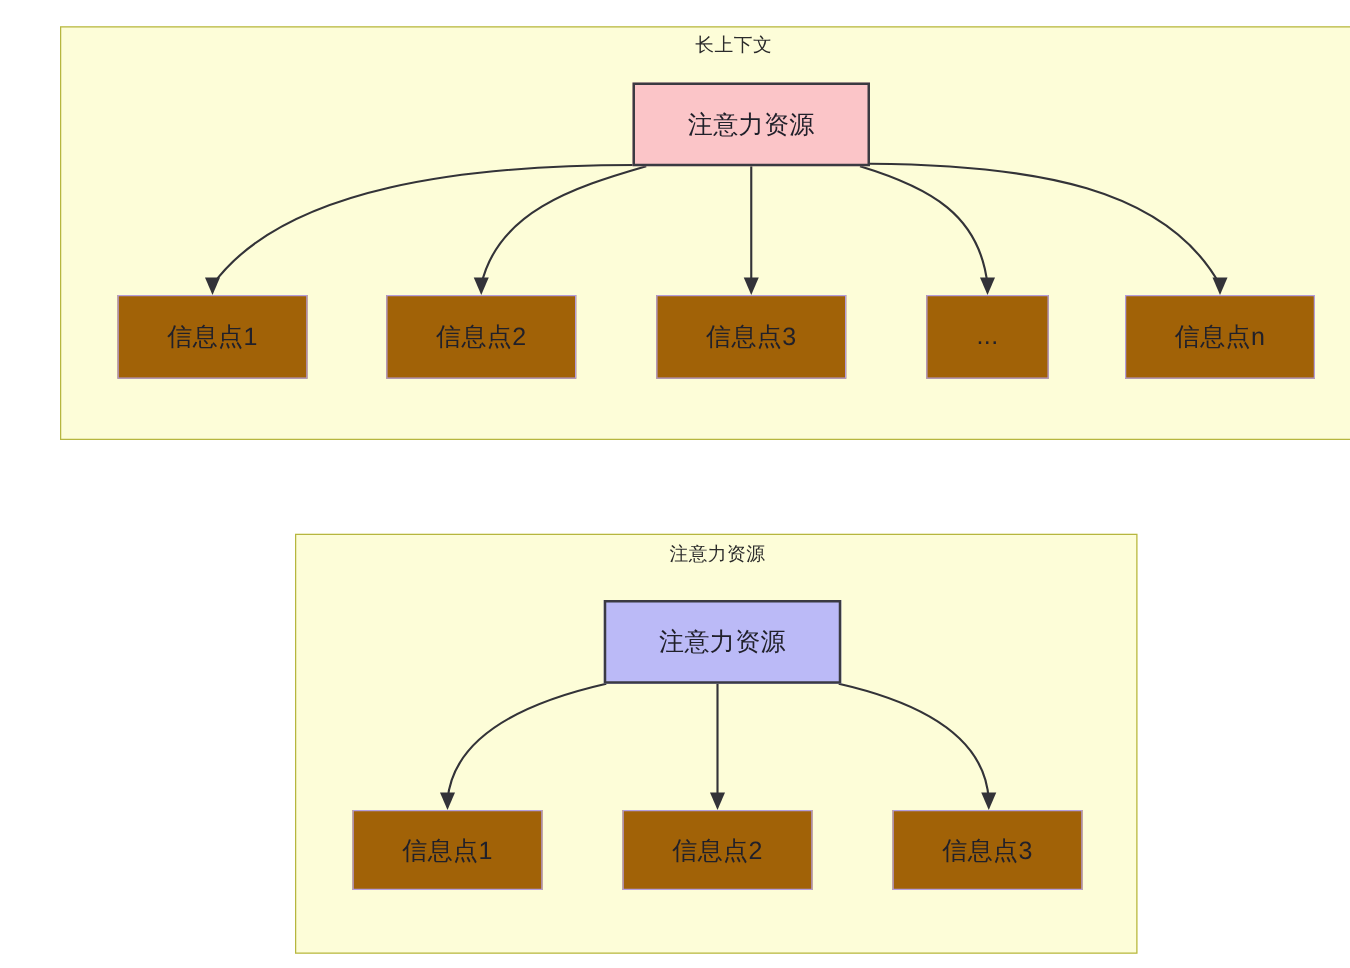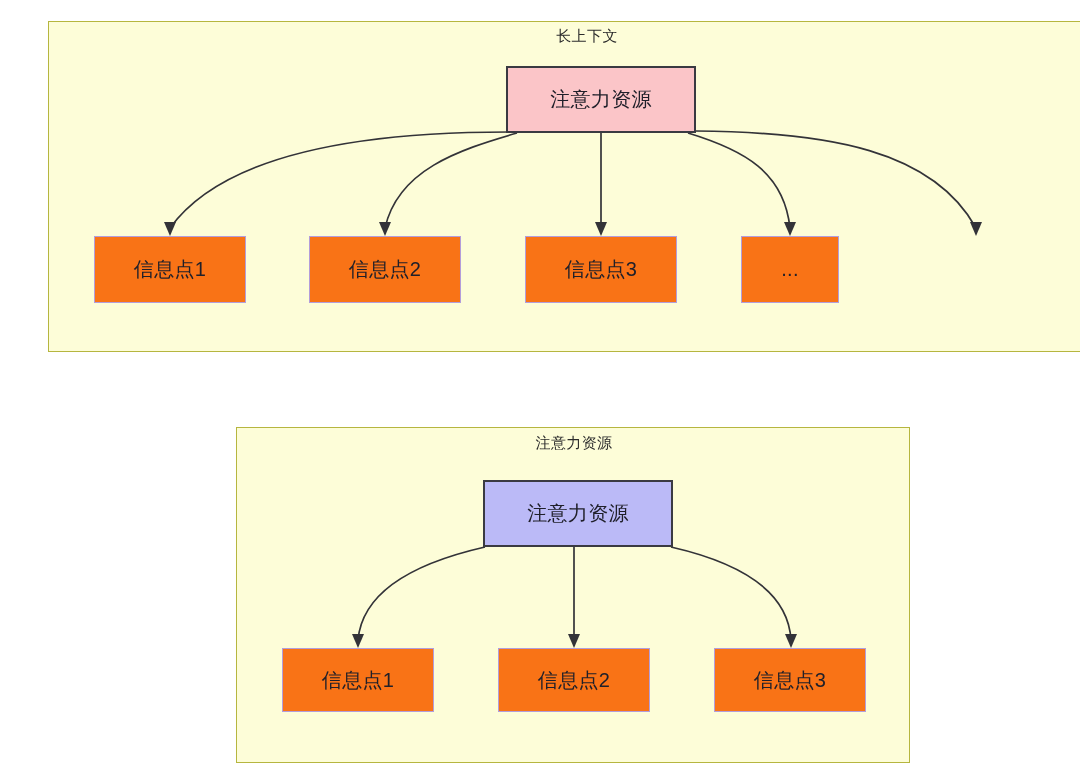--- a/index.html
+++ b/index.html
@@ -55,21 +55,21 @@
   }
   .node-root-long {
     background: #fbc5c8;
     border: 2.4px solid #3a3a42;
   }
   .node-root-short {
     background: #bbbaf7;
     border: 2.4px solid #3a3a42;
   }
   .node-leaf {
-    background: #f97316;
+    background: #a16207;
     border: 1.6px solid #b39ddb;
   }
   .edge-path {
     fill: none;
     stroke: #333338;
     stroke-width: 1.7;
   }
   .arrow-head {
     fill: #333338;
     stroke: none;
@@ -115,20 +115,23 @@
   </div>
 
   <div class="node node-leaf" style="left:497px; top:236px; width:152px; height:67px;">
     <span>信息点3</span>
   </div>
 
   <div class="node node-leaf" style="left:713px; top:236px; width:98px; height:67px;">
     <span>...</span>
   </div>
 
+  <div class="node node-leaf" style="left:872px; top:236px; width:152px; height:67px;">
+    <span>信息点n</span>
+  </div>
 
   <div class="panel" style="left:208px; top:427px; width:674px; height:336px;"></div>
 
   <div class="panel-title" style="left:546px; top:434px;">注意力资源</div>
 
   <svg class="layer">
 
     <path class="edge-path" d="M 457 547 C 400 560 335 585 330 640"></path>
     <polygon class="arrow-head" points="330,648 324,634 336,634"></polygon>
 

